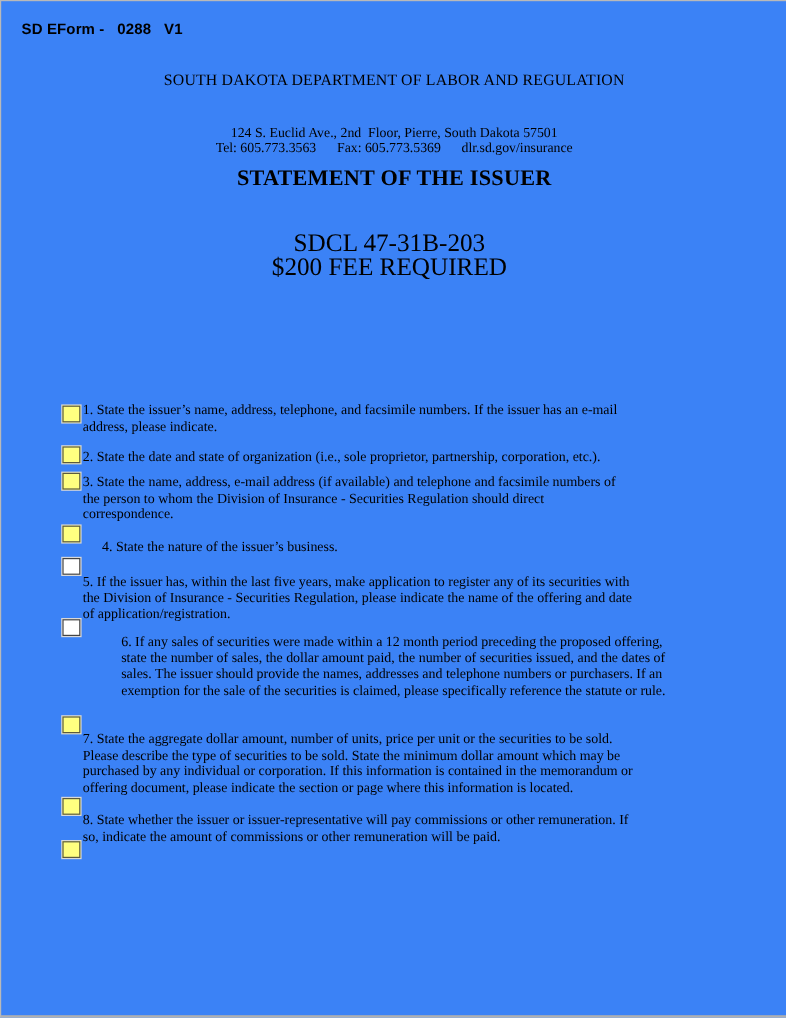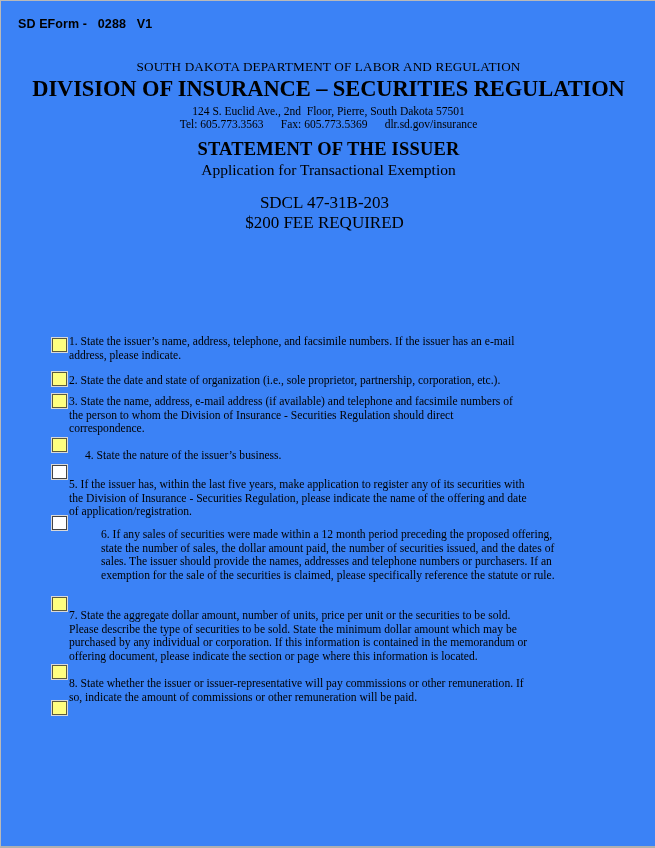--- a/index.html
+++ b/index.html
@@ -96,21 +96,21 @@
     font-size: 15.5px;
     line-height: 19px;
   }
 
   .statute-block {
     position: absolute;
     left: 0;
     top: 192px;
     width: 647px;
     text-align: center;
-    font-size: 17px;
+    font-size: 21px;
     line-height: 19.5px;
   }
 
   
   .intro {
     position: absolute;
     left: 96px;
     top: 240px;
     width: 470px;
     font-size: 15.3px;
@@ -152,31 +152,29 @@
 </style>
 </head>
 <body>
 
 <div id="page">
 
   <div class="eform-tag">SD EForm -   0288   V1</div>
 
   <div class="agency-block">
     <div class="agency-line1">SOUTH DAKOTA DEPARTMENT OF LABOR AND REGULATION</div>
-    <div class="agency-line2">DIVISION OF INSURANCE – SECURITIES REGULATION</div>
   </div>
 
   <div class="address-block">
     <div class="address-line">124 S. Euclid Ave., 2nd  Floor, Pierre, South Dakota 57501</div>
     <div class="address-line">Tel: 605.773.3563      Fax: 605.773.5369      dlr.sd.gov/insurance</div>
   </div>
 
   <div class="title-block">
     <div class="form-title">STATEMENT OF THE ISSUER</div>
-    <div class="form-subtitle">Application for Transactional Exemption</div>
   </div>
 
   <div class="statute-block">
     <div>SDCL 47-31B-203</div>
     <div>$200 FEE REQUIRED</div>
   </div>
 
 
   <div class="items">
 

